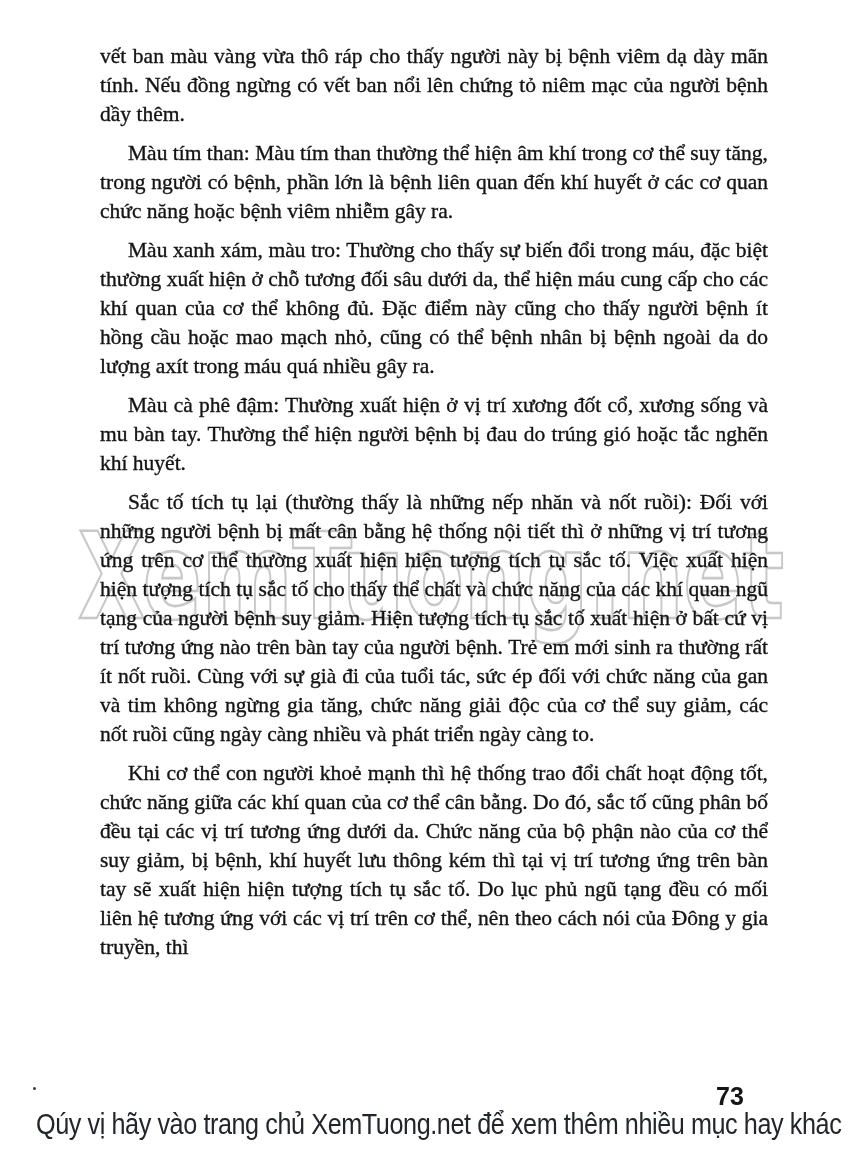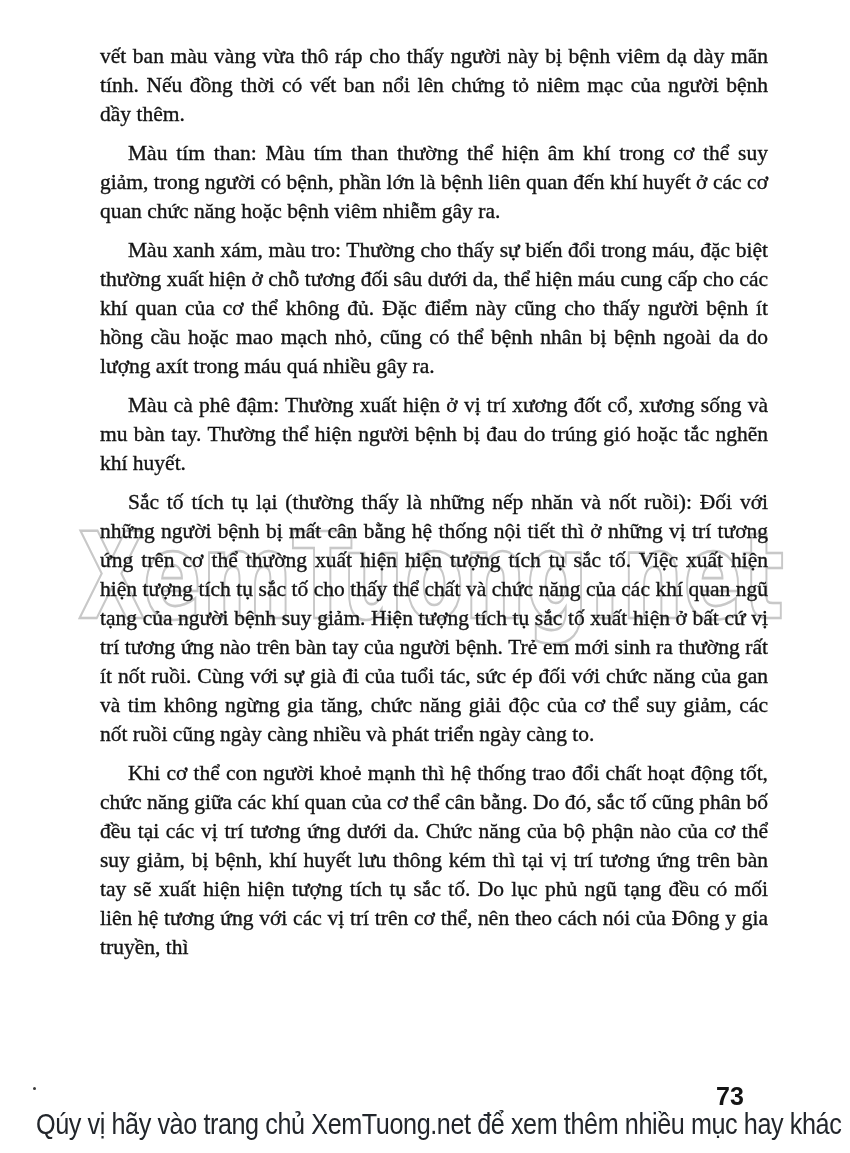--- a/index.html
+++ b/index.html
@@ -87,22 +87,22 @@
 </head>
 <body>
 
 <div class="page">
 
   <svg class="watermark" viewBox="0 0 720 130" preserveAspectRatio="none" aria-hidden="true">
     <text x="6" y="104" font-size="120" textLength="706" lengthAdjust="spacingAndGlyphs">XemTuong.net</text>
   </svg>
 
   <main class="content">
-    <p class="no-indent">vết ban màu vàng vừa thô ráp cho thấy người này bị bệnh viêm dạ dày mãn tính. Nếu đồng thời có vết ban nổi lên chứng tỏ niêm mạc của người bệnh dầy thêm.</p>
-    <p>Màu tím than: Màu tím than thường thể hiện âm khí trong cơ thể suy giảm, trong người có bệnh, phần lớn là bệnh liên quan đến khí huyết ở các cơ quan chức năng hoặc bệnh viêm nhiễm gây ra.</p>
+    <p class="no-indent">vết ban màu vàng vừa thô ráp cho thấy người này bị bệnh viêm dạ dày mãn tính. Nếu đồng ngừng có vết ban nổi lên chứng tỏ niêm mạc của người bệnh dầy thêm.</p>
+    <p>Màu tím than: Màu tím than thường thể hiện âm khí trong cơ thể suy tăng, trong người có bệnh, phần lớn là bệnh liên quan đến khí huyết ở các cơ quan chức năng hoặc bệnh viêm nhiễm gây ra.</p>
     <p>Màu xanh xám, màu tro: Thường cho thấy sự biến đổi trong máu, đặc biệt thường xuất hiện ở chỗ tương đối sâu dưới da, thể hiện máu cung cấp cho các khí quan của cơ thể không đủ. Đặc điểm này cũng cho thấy người bệnh ít hồng cầu hoặc mao mạch nhỏ, cũng có thể bệnh nhân bị bệnh ngoài da do lượng axít trong máu quá nhiều gây ra.</p>
     <p>Màu cà phê đậm: Thường xuất hiện ở vị trí xương đốt cổ, xương sống và mu bàn tay. Thường thể hiện người bệnh bị đau do trúng gió hoặc tắc nghẽn khí huyết.</p>
     <p>Sắc tố tích tụ lại (thường thấy là những nếp nhăn và nốt ruồi): Đối với những người bệnh bị mất cân bằng hệ thống nội tiết thì ở những vị trí tương ứng trên cơ thể thường xuất hiện hiện tượng tích tụ sắc tố. Việc xuất hiện hiện tượng tích tụ sắc tố cho thấy thể chất và chức năng của các khí quan ngũ tạng của người bệnh suy giảm. Hiện tượng tích tụ sắc tố xuất hiện ở bất cứ vị trí tương ứng nào trên bàn tay của người bệnh. Trẻ em mới sinh ra thường rất ít nốt ruồi. Cùng với sự già đi của tuổi tác, sức ép đối với chức năng của gan và tim không ngừng gia tăng, chức năng giải độc của cơ thể suy giảm, các nốt ruồi cũng ngày càng nhiều và phát triển ngày càng to.</p>
     <p>Khi cơ thể con người khoẻ mạnh thì hệ thống trao đổi chất hoạt động tốt, chức năng giữa các khí quan của cơ thể cân bằng. Do đó, sắc tố cũng phân bố đều tại các vị trí tương ứng dưới da. Chức năng của bộ phận nào của cơ thể suy giảm, bị bệnh, khí huyết lưu thông kém thì tại vị trí tương ứng trên bàn tay sẽ xuất hiện hiện tượng tích tụ sắc tố. Do lục phủ ngũ tạng đều có mối liên hệ tương ứng với các vị trí trên cơ thể, nên theo cách nói của Đông y gia truyền, thì</p>
   </main>
 
   <div class="speck"></div>
 
   <div class="page-number">73</div>
 

